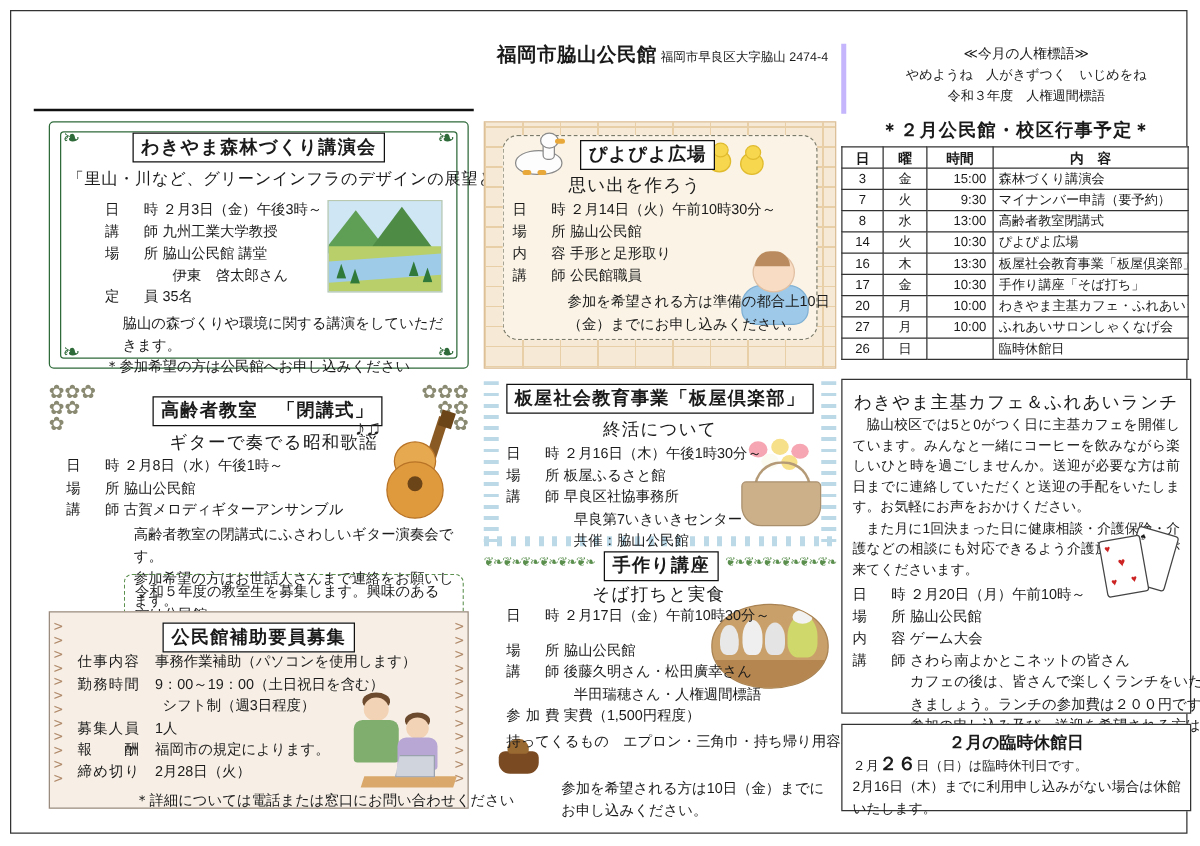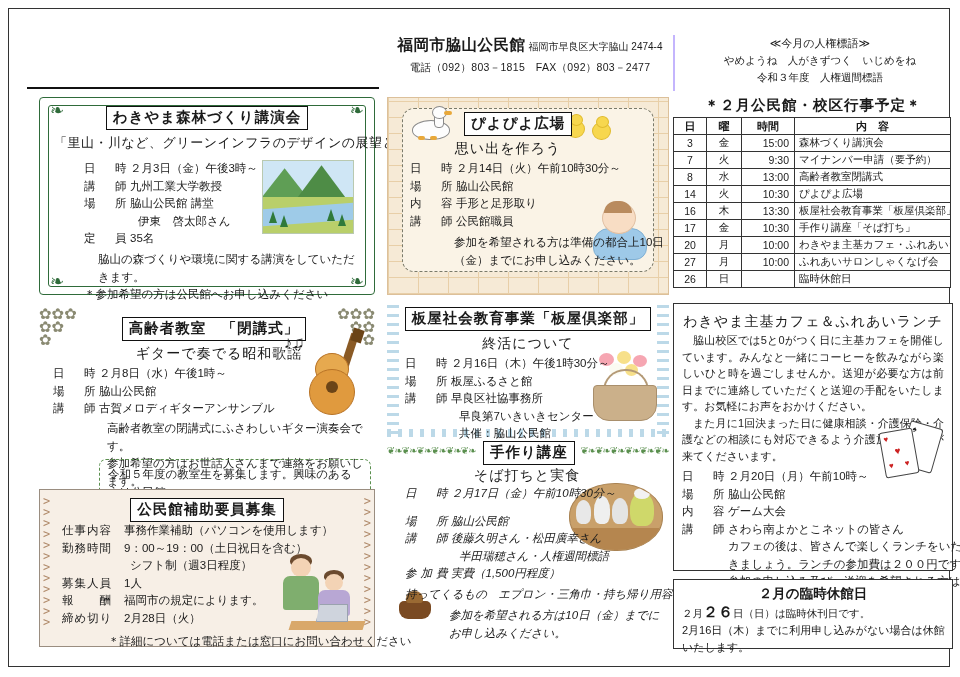--- a/index.html
+++ b/index.html
@@ -27,21 +27,21 @@
   }
   #mast-rule{left:18px;top:78px;width:352px;height:0;border-top:2px solid #111;}
 
   #center-head{left:382px;top:26px;width:278px;height:54px;text-align:center;}
   .ch-line1{font-size:11px;line-height:20px;white-space:nowrap;}
   .ch-name{font-size:15.5px;font-weight:bold;letter-spacing:.5px;}
   .ch-addr{font-size:10px;letter-spacing:0;}
   .ch-line2{font-size:10.5px;line-height:20px;white-space:nowrap;letter-spacing:.3px;}
 
   #rights{left:664px;top:26px;width:280px;height:56px;
-    border-left:2px solid #c4b5fd;text-align:center;padding-left:12px;}
+    border-left:4px solid #c4b5fd;text-align:center;padding-left:12px;}
   #rights div{font-size:10.5px;line-height:17px;white-space:nowrap;}
   #rights .r1{font-size:11px;}
 
   
   .headline{
     display:inline-block;border:1.4px solid #111;padding:1px 6px 2px 6px;
     font-size:14.5px;font-weight:bold;letter-spacing:1px;background:#fff;
   }
   .subhead{font-size:14px;letter-spacing:1px;text-align:center;margin-top:4px;}
   .row{font-size:11.5px;line-height:17.5px;white-space:nowrap;}
@@ -209,21 +209,20 @@
 
 <div class="page">
 
   <div class="abs" id="mast-rule"></div>
 
   <div class="abs" id="center-head">
     <div class="ch-line1">
       <span class="ch-name">福岡市脇山公民館</span>
       <span class="ch-addr">福岡市早良区大字脇山 2474-4</span>
     </div>
-    <div class="ch-line2">電話（092）803－1815　FAX（092）803－2477</div>
   </div>
 
   <div class="abs" id="rights">
     <div class="r1">≪今月の人権標語≫</div>
     <div>やめようね　人がきずつく　いじめをね</div>
     <div>令和３年度　人権週間標語</div>
   </div>
 
   <div class="abs" id="box-forest">
     <div class="inner"></div>
@@ -446,39 +445,39 @@
       <div class="sp-p" style="left:42px;top:14px;width:16px;height:26px;background:#e4e4e4;"></div>
       <div class="sp-p" style="left:60px;top:8px;width:24px;height:34px;background:#cfd86a;"></div>
       <div class="sp-p" style="left:64px;top:4px;width:16px;height:11px;background:#f2f2f2;border-radius:50%;"></div>
     </div>
 
     <div class="mortar">
       <div class="mt-b"></div>
         <div class="mt-t"></div>
     </div>
 
-    <div class="abs" style="left:18px;top:44px;width:250px;font-style:italic;">
+    <div class="abs" style="left:18px;top:44px;width:250px;">
       <div class="row">
         <span class="lbl">日　時</span><span>２月17日（金）午前10時30分～</span>
       </div>
       <div class="row" style="margin-top:10px;">
         <span class="lbl">場　所</span><span>脇山公民館</span>
       </div>
       <div class="row">
         <span class="lbl">講　師</span><span>後藤久明さん・松田廣幸さん</span>
       </div>
       <div class="row indent">半田瑞穂さん・人権週間標語</div>
       <div class="row">
         <span class="lbl">参加費</span><span>実費（1,500円程度）</span>
       </div>
       <div class="row" style="margin-top:3px;">
         <span>持ってくるもの</span>
         <span style="margin-left:8px;">エプロン・三角巾・持ち帰り用容器</span>
       </div>
-      <div class="row" style="padding-left:44px;margin-top:4px;">参加を希望される方は10日（金）までに</div>
+      <div class="row" style="padding-left:44px;margin-top:20px;">参加を希望される方は10日（金）までに</div>
       <div class="row" style="padding-left:44px;">お申し込みください。</div>
     </div>
   </div>
 
   <div class="abs" id="sched">
     <div class="sched-title">＊２月公民館・校区行事予定＊</div>
     <table class="sched">
       <thead>
         <tr>
           <th class="c-day">日</th>

